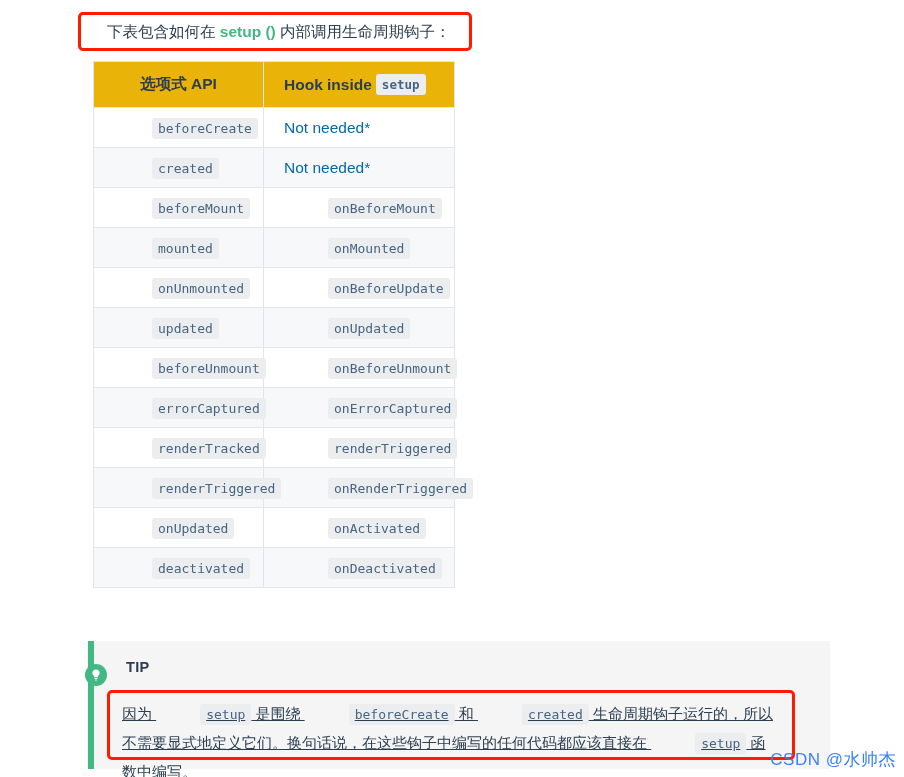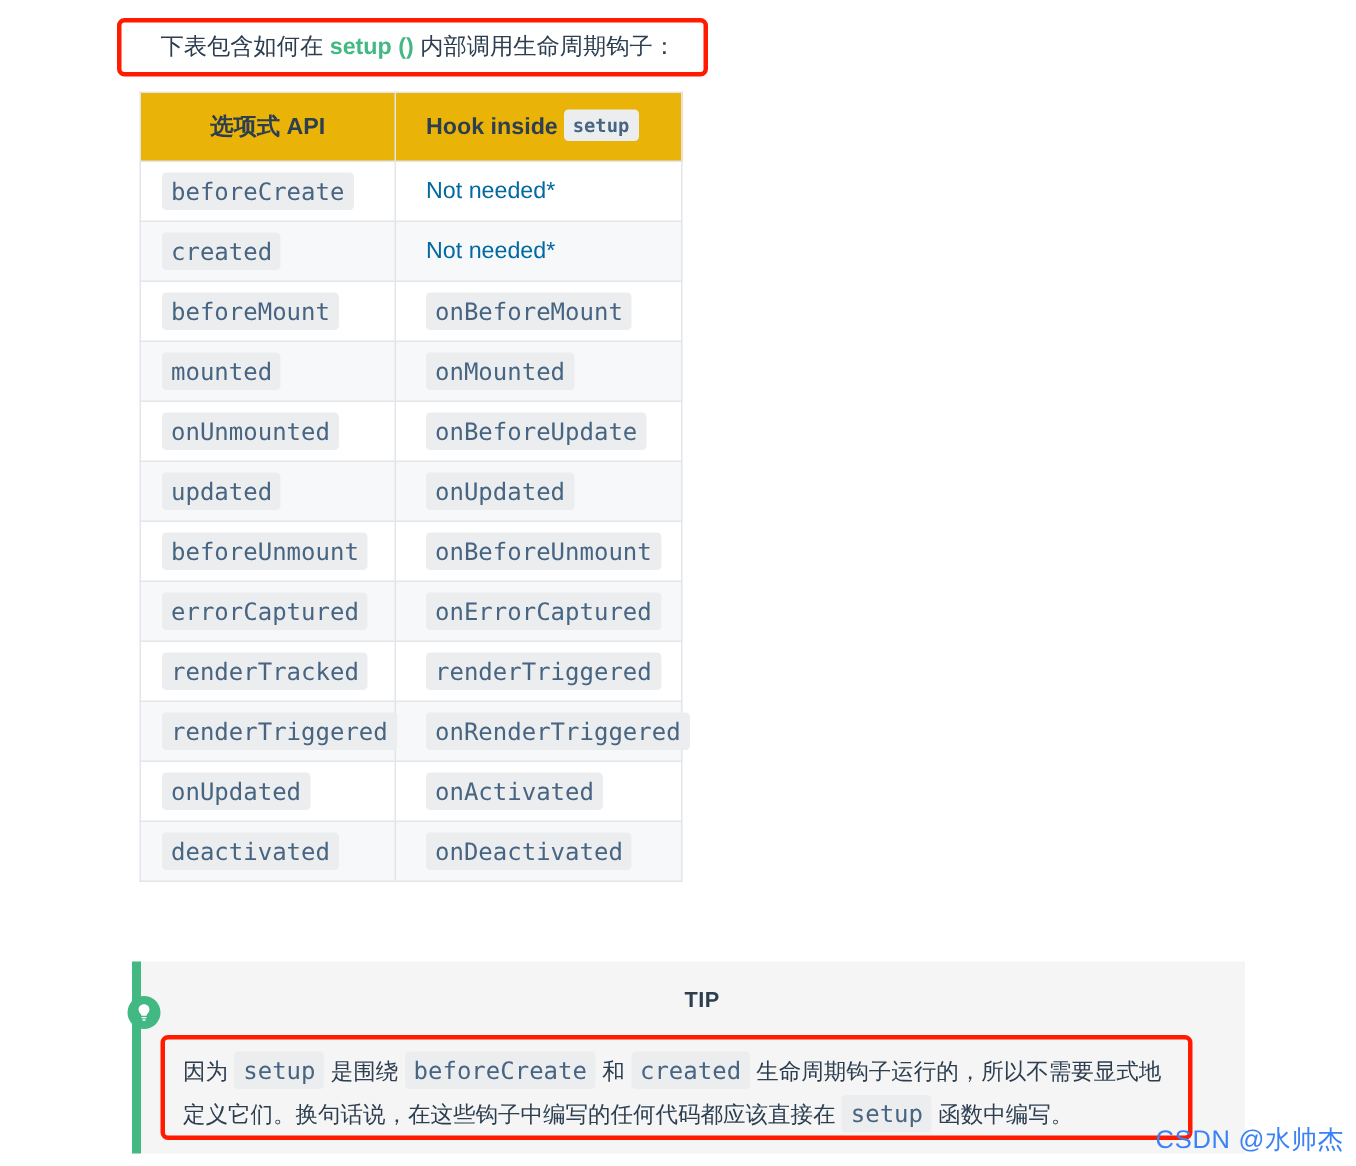--- a/index.html
+++ b/index.html
@@ -84,26 +84,27 @@
   }
   .cell-plain {
     font-size: 15.5px;
     color: #0369a1;
   }
   td.col2 { padding-left: 20px; }
 
   
   code.chip {
     font-family: "DejaVu Sans Mono", "Liberation Mono", monospace;
-    font-size: 16px;
+    font-size: 13px;
     background: #ebedef;
     color: #476582;
     border-radius: 3px;
     padding: 3px 6px;
     white-space: nowrap;
+    margin-left: 44px;
   }
   th code.chip {
     font-size: 12.5px;
     margin-left: 4px;
     vertical-align: 1px;
   }
 
   
   .tip-block {
     position: absolute;
@@ -129,32 +130,32 @@
     justify-content: center;
     z-index: 5;
   }
   .tip-bulb svg { display: block; }
   .tip-title {
     font-size: 14.5px;
     font-weight: bold;
     letter-spacing: 0.3px;
     color: #2c3e50;
     margin: 0 0 8px 0;
-    text-align: center;
   }
   .tip-body-box {
     position: absolute;
     left: 107px;
     top: 690px;
     width: 688px;
     height: 70px;
     box-sizing: border-box;
     border: 3px solid #ff1a00;
     border-radius: 5px;
     padding: 7px 12px 0 12px;
+    text-decoration: underline;
   }
   .tip-body-text {
     font-size: 15px;
     line-height: 28px;
     color: #2c3e50;
   }
 
   
   .watermark {
     position: absolute;

